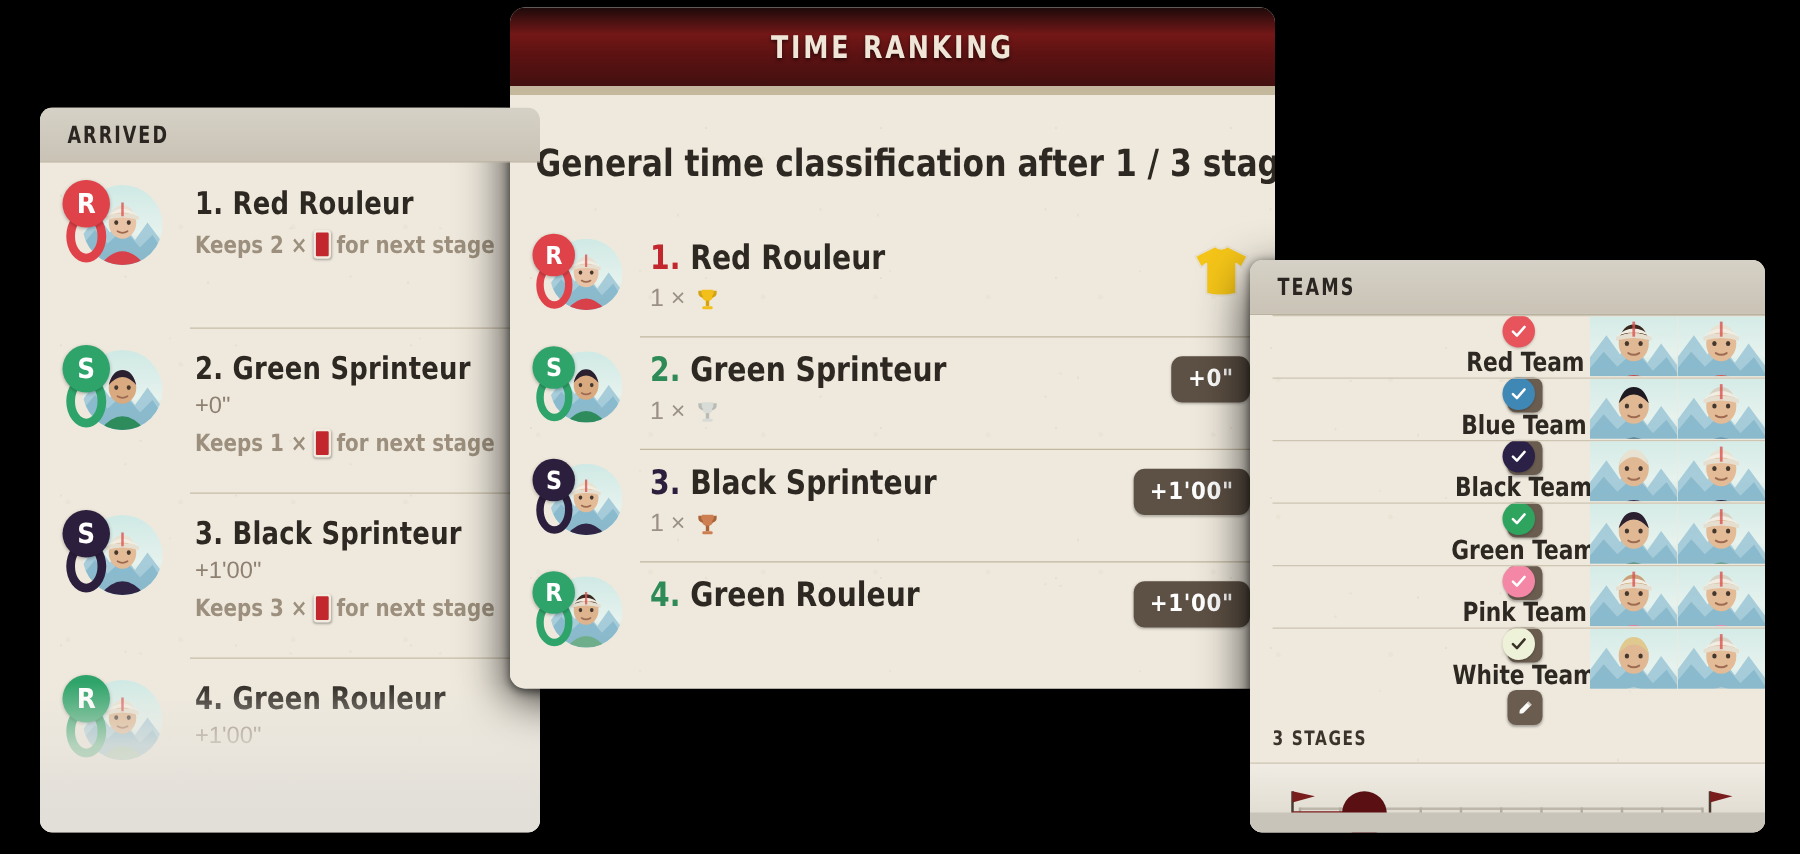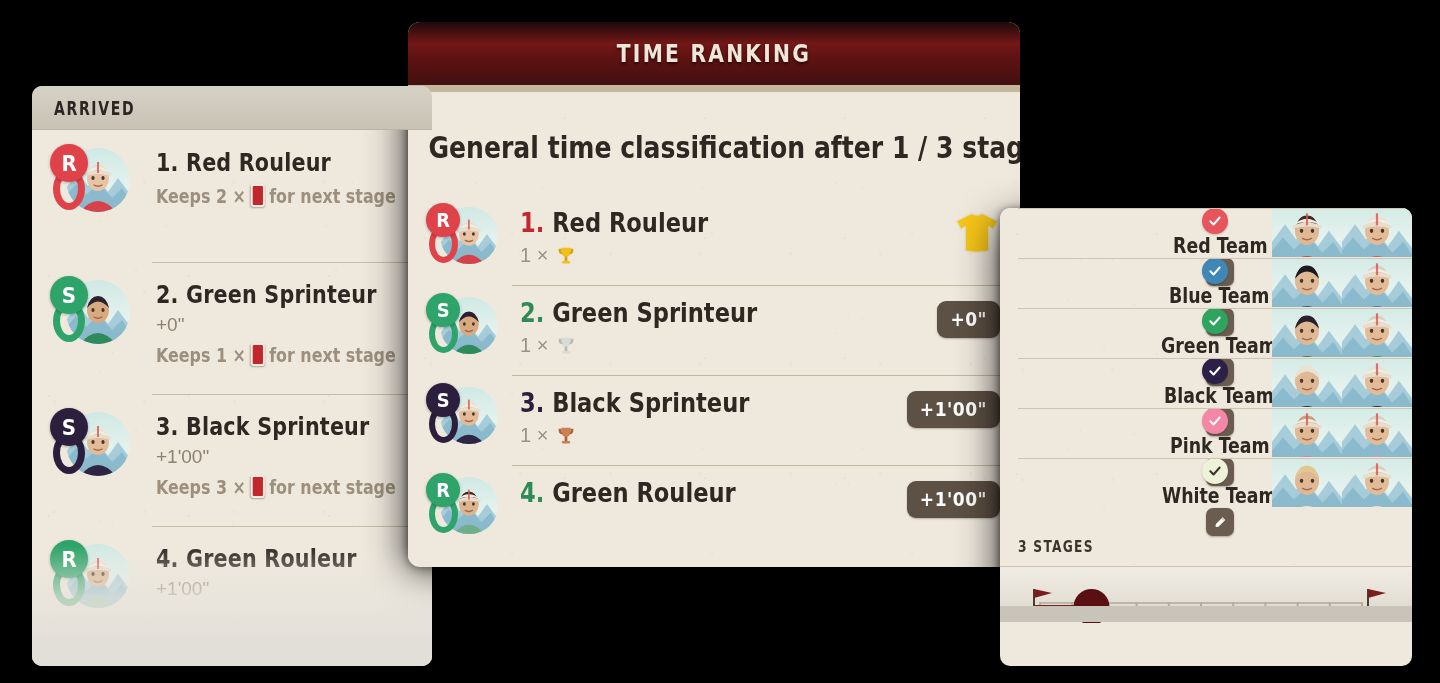--- a/index.html
+++ b/index.html
@@ -89,21 +89,21 @@
     background: #c1272d; border: 2px solid #f2ece0; border-radius: 3px;
     box-shadow: 0 1px 2px rgba(0,0,0,.3);
   }
   .fade-bottom {
     position: absolute; left: 0; right: 0; bottom: 0; height: 120px;
     background: linear-gradient(180deg, rgba(239,233,221,0) 0%, rgba(232,228,220,.72) 42%, rgba(226,223,217,.95) 78%, #e2dfd9 100%);
     pointer-events: none; z-index: 4;
   }
 
   
-  #ranking { left: 408px; top: 22px; width: 612px; height: 545px; border-radius: 12px; }
+  #ranking { left: 408px; top: 6px; width: 612px; height: 545px; border-radius: 12px; }
   .rank-head {
     height: 70px; position: relative;
     background: linear-gradient(180deg, #1d0a0a 0%, #731717 34%, #5e1212 58%, #431010 100%);
     border-bottom: 7px solid #c3b79c;
     display: flex; align-items: center; justify-content: center;
   }
   .rank-head .ttl {
     font-family: "DejaVu Sans Condensed", "Liberation Sans Narrow", "Liberation Sans", sans-serif;
     font-weight: 700; font-size: 25px; letter-spacing: 2.5px;
     color: #efe6d8; text-transform: uppercase;
@@ -583,20 +583,23 @@
     </div>
     <div class="rank-right">
               <span class="gap-badge">+1'00"</span>
             </div>
           </div>
         </div>
     </div>
   </div>
 
   <div class="panel paper" id="teams">
+    <div class="panel-head">
+      <span class="ttl">TEAMS</span>
+    </div>
     <div class="teams-body paper">
       <div id="team-rows">
           <div class="team-row">
     <div class="chk" style="background:#e8545c">
               <svg viewBox="0 0 24 24">
     <path d="M4 12.5 L9.5 18 L20 6" stroke="#ffffff" stroke-width="3.4" fill="none" stroke-linecap="round" stroke-linejoin="round"></path>
               </svg>
             </div>
     <span class="team-name">Red Team</span>
     <div class="edit-btn">
@@ -710,37 +713,98 @@
              <path d="M19 25 q13 -5 26 0 l0 3 q-13 -4 -26 0 Z" fill="#e6dfd0"></path>
              <rect x="31" y="14" width="2" height="11" fill="#d9534f" opacity=".8"></rect>
     <ellipse cx="27" cy="30" rx="1.6" ry="1.9" fill="#43372e"></ellipse>
     <ellipse cx="37" cy="30" rx="1.6" ry="1.9" fill="#43372e"></ellipse>
     <path d="M28 37 q4 2.5 8 0" stroke="#9c6b52" stroke-width="1.4" fill="none" stroke-linecap="round"></path>
   </svg>
               </div>
     </div>
           </div>
           <div class="team-row">
-    <div class="chk" style="background:#2fa45f">
+    <div class="chk" style="background:#2b2045">
               <svg viewBox="0 0 24 24">
     <path d="M4 12.5 L9.5 18 L20 6" stroke="#ffffff" stroke-width="3.4" fill="none" stroke-linecap="round" stroke-linejoin="round"></path>
               </svg>
             </div>
-    <span class="team-name">Green Team</span>
+    <span class="team-name">Black Team</span>
     <div class="edit-btn">
               <svg viewBox="0 0 24 24">
     <path d="M4 18.5 L4.6 14.4 L15.4 3.6 L19.6 7.8 L8.8 18.6 L4.6 19.2 Z" fill="#fbfaf6"></path>
     <path d="M15.4 3.6 L19.6 7.8 L17.8 9.6 L13.6 5.4 Z" fill="#cfcabd"></path>
     <path d="M4.5 18.6 L4.2 19.9 L5.6 19.5 Z" fill="#5a4f43"></path>
   </svg>
             </div>
     <div class="team-thumbs">
       <div class="rider-thumb">
                 <svg class="rider-svg" viewBox="0 0 64 64" preserveAspectRatio="xMidYMid slice">
     <defs>
+      <linearGradient id="sky15" x1="0" y1="0" x2="0" y2="1">
+        <stop offset="0%" stop-color="#cfe9e4"></stop>
+                      <stop offset="60%" stop-color="#e6f2ee"></stop>
+        <stop offset="100%" stop-color="#bcdcd8"></stop>
+      </linearGradient>
+    </defs>
+    <rect width="64" height="64" fill="url(#sky15)"></rect>
+    <path d="M0 40 L12 24 L22 38 L30 28 L42 44 L52 30 L64 46 L64 64 L0 64 Z" fill="#9cc6d6" opacity=".85"></path>
+    <path d="M0 48 L10 36 L20 47 L33 35 L46 50 L56 40 L64 52 L64 64 L0 64 Z" fill="#7fb2c8" opacity=".7"></path>
+    <path d="M14 64 q18 -22 36 0 Z" fill="#3a2f4d"></path>
+    <ellipse cx="32" cy="30" rx="11" ry="13" fill="#e0b894"></ellipse>
+    <path d="M21 28 q11 -13 22 0 q-3 -12 -11 -12 q-8 0 -11 12 Z" fill="#e8e2d2"></path>
+
+    <ellipse cx="27" cy="30" rx="1.6" ry="1.9" fill="#43372e"></ellipse>
+    <ellipse cx="37" cy="30" rx="1.6" ry="1.9" fill="#43372e"></ellipse>
+    <path d="M28 37 q4 2.5 8 0" stroke="#9c6b52" stroke-width="1.4" fill="none" stroke-linecap="round"></path>
+  </svg>
+              </div>
+      <div class="rider-thumb">
+                <svg class="rider-svg" viewBox="0 0 64 64" preserveAspectRatio="xMidYMid slice">
+    <defs>
+      <linearGradient id="sky16" x1="0" y1="0" x2="0" y2="1">
+        <stop offset="0%" stop-color="#cfe9e4"></stop>
+                      <stop offset="60%" stop-color="#e6f2ee"></stop>
+        <stop offset="100%" stop-color="#bcdcd8"></stop>
+      </linearGradient>
+    </defs>
+    <rect width="64" height="64" fill="url(#sky16)"></rect>
+    <path d="M0 40 L12 24 L22 38 L30 28 L42 44 L52 30 L64 46 L64 64 L0 64 Z" fill="#9cc6d6" opacity=".85"></path>
+    <path d="M0 48 L10 36 L20 47 L33 35 L46 50 L56 40 L64 52 L64 64 L0 64 Z" fill="#7fb2c8" opacity=".7"></path>
+    <path d="M14 64 q18 -22 36 0 Z" fill="#2e2640"></path>
+    <ellipse cx="32" cy="30" rx="11" ry="13" fill="#e3bb96"></ellipse>
+    <path d="M21 28 q11 -13 22 0 q-3 -12 -11 -12 q-8 0 -11 12 Z" fill="#e8e2d2"></path>
+    <path d="M19 25 q13 -12 26 0 q-13 -6 -26 0 Z" fill="#f2ede2"></path>
+             <path d="M19 25 q13 -5 26 0 l0 3 q-13 -4 -26 0 Z" fill="#e6dfd0"></path>
+             <rect x="31" y="14" width="2" height="11" fill="#d9534f" opacity=".8"></rect>
+    <ellipse cx="27" cy="30" rx="1.6" ry="1.9" fill="#43372e"></ellipse>
+    <ellipse cx="37" cy="30" rx="1.6" ry="1.9" fill="#43372e"></ellipse>
+    <path d="M28 37 q4 2.5 8 0" stroke="#9c6b52" stroke-width="1.4" fill="none" stroke-linecap="round"></path>
+  </svg>
+              </div>
+    </div>
+          </div>
+          <div class="team-row">
+    <div class="chk" style="background:#2fa45f">
+              <svg viewBox="0 0 24 24">
+    <path d="M4 12.5 L9.5 18 L20 6" stroke="#ffffff" stroke-width="3.4" fill="none" stroke-linecap="round" stroke-linejoin="round"></path>
+              </svg>
+            </div>
+    <span class="team-name">Green Team</span>
+    <div class="edit-btn">
+              <svg viewBox="0 0 24 24">
+    <path d="M4 18.5 L4.6 14.4 L15.4 3.6 L19.6 7.8 L8.8 18.6 L4.6 19.2 Z" fill="#fbfaf6"></path>
+    <path d="M15.4 3.6 L19.6 7.8 L17.8 9.6 L13.6 5.4 Z" fill="#cfcabd"></path>
+    <path d="M4.5 18.6 L4.2 19.9 L5.6 19.5 Z" fill="#5a4f43"></path>
+  </svg>
+            </div>
+    <div class="team-thumbs">
+      <div class="rider-thumb">
+                <svg class="rider-svg" viewBox="0 0 64 64" preserveAspectRatio="xMidYMid slice">
+    <defs>
       <linearGradient id="sky13" x1="0" y1="0" x2="0" y2="1">
         <stop offset="0%" stop-color="#cfe9e4"></stop>
                       <stop offset="60%" stop-color="#e6f2ee"></stop>
         <stop offset="100%" stop-color="#bcdcd8"></stop>
       </linearGradient>
     </defs>
     <rect width="64" height="64" fill="url(#sky13)"></rect>
     <path d="M0 40 L12 24 L22 38 L30 28 L42 44 L52 30 L64 46 L64 64 L0 64 Z" fill="#9cc6d6" opacity=".85"></path>
     <path d="M0 48 L10 36 L20 47 L33 35 L46 50 L56 40 L64 52 L64 64 L0 64 Z" fill="#7fb2c8" opacity=".7"></path>
     <path d="M14 64 q18 -22 36 0 Z" fill="#3f7a53"></path>
@@ -760,81 +824,20 @@
                       <stop offset="60%" stop-color="#e6f2ee"></stop>
         <stop offset="100%" stop-color="#bcdcd8"></stop>
       </linearGradient>
     </defs>
     <rect width="64" height="64" fill="url(#sky14)"></rect>
     <path d="M0 40 L12 24 L22 38 L30 28 L42 44 L52 30 L64 46 L64 64 L0 64 Z" fill="#9cc6d6" opacity=".85"></path>
     <path d="M0 48 L10 36 L20 47 L33 35 L46 50 L56 40 L64 52 L64 64 L0 64 Z" fill="#7fb2c8" opacity=".7"></path>
     <path d="M14 64 q18 -22 36 0 Z" fill="#4f8f62"></path>
     <ellipse cx="32" cy="30" rx="11" ry="13" fill="#e3bb96"></ellipse>
     <path d="M21 28 q11 -13 22 0 q-3 -12 -11 -12 q-8 0 -11 12 Z" fill="#d8d2c4"></path>
-    <path d="M19 25 q13 -12 26 0 q-13 -6 -26 0 Z" fill="#f2ede2"></path>
-             <path d="M19 25 q13 -5 26 0 l0 3 q-13 -4 -26 0 Z" fill="#e6dfd0"></path>
-             <rect x="31" y="14" width="2" height="11" fill="#d9534f" opacity=".8"></rect>
-    <ellipse cx="27" cy="30" rx="1.6" ry="1.9" fill="#43372e"></ellipse>
-    <ellipse cx="37" cy="30" rx="1.6" ry="1.9" fill="#43372e"></ellipse>
-    <path d="M28 37 q4 2.5 8 0" stroke="#9c6b52" stroke-width="1.4" fill="none" stroke-linecap="round"></path>
-  </svg>
-              </div>
-    </div>
-          </div>
-          <div class="team-row">
-    <div class="chk" style="background:#2b2045">
-              <svg viewBox="0 0 24 24">
-    <path d="M4 12.5 L9.5 18 L20 6" stroke="#ffffff" stroke-width="3.4" fill="none" stroke-linecap="round" stroke-linejoin="round"></path>
-              </svg>
-            </div>
-    <span class="team-name">Black Team</span>
-    <div class="edit-btn">
-              <svg viewBox="0 0 24 24">
-    <path d="M4 18.5 L4.6 14.4 L15.4 3.6 L19.6 7.8 L8.8 18.6 L4.6 19.2 Z" fill="#fbfaf6"></path>
-    <path d="M15.4 3.6 L19.6 7.8 L17.8 9.6 L13.6 5.4 Z" fill="#cfcabd"></path>
-    <path d="M4.5 18.6 L4.2 19.9 L5.6 19.5 Z" fill="#5a4f43"></path>
-  </svg>
-            </div>
-    <div class="team-thumbs">
-      <div class="rider-thumb">
-                <svg class="rider-svg" viewBox="0 0 64 64" preserveAspectRatio="xMidYMid slice">
-    <defs>
-      <linearGradient id="sky15" x1="0" y1="0" x2="0" y2="1">
-        <stop offset="0%" stop-color="#cfe9e4"></stop>
-                      <stop offset="60%" stop-color="#e6f2ee"></stop>
-        <stop offset="100%" stop-color="#bcdcd8"></stop>
-      </linearGradient>
-    </defs>
-    <rect width="64" height="64" fill="url(#sky15)"></rect>
-    <path d="M0 40 L12 24 L22 38 L30 28 L42 44 L52 30 L64 46 L64 64 L0 64 Z" fill="#9cc6d6" opacity=".85"></path>
-    <path d="M0 48 L10 36 L20 47 L33 35 L46 50 L56 40 L64 52 L64 64 L0 64 Z" fill="#7fb2c8" opacity=".7"></path>
-    <path d="M14 64 q18 -22 36 0 Z" fill="#3a2f4d"></path>
-    <ellipse cx="32" cy="30" rx="11" ry="13" fill="#e0b894"></ellipse>
-    <path d="M21 28 q11 -13 22 0 q-3 -12 -11 -12 q-8 0 -11 12 Z" fill="#e8e2d2"></path>
-
-    <ellipse cx="27" cy="30" rx="1.6" ry="1.9" fill="#43372e"></ellipse>
-    <ellipse cx="37" cy="30" rx="1.6" ry="1.9" fill="#43372e"></ellipse>
-    <path d="M28 37 q4 2.5 8 0" stroke="#9c6b52" stroke-width="1.4" fill="none" stroke-linecap="round"></path>
-  </svg>
-              </div>
-      <div class="rider-thumb">
-                <svg class="rider-svg" viewBox="0 0 64 64" preserveAspectRatio="xMidYMid slice">
-    <defs>
-      <linearGradient id="sky16" x1="0" y1="0" x2="0" y2="1">
-        <stop offset="0%" stop-color="#cfe9e4"></stop>
-                      <stop offset="60%" stop-color="#e6f2ee"></stop>
-        <stop offset="100%" stop-color="#bcdcd8"></stop>
-      </linearGradient>
-    </defs>
-    <rect width="64" height="64" fill="url(#sky16)"></rect>
-    <path d="M0 40 L12 24 L22 38 L30 28 L42 44 L52 30 L64 46 L64 64 L0 64 Z" fill="#9cc6d6" opacity=".85"></path>
-    <path d="M0 48 L10 36 L20 47 L33 35 L46 50 L56 40 L64 52 L64 64 L0 64 Z" fill="#7fb2c8" opacity=".7"></path>
-    <path d="M14 64 q18 -22 36 0 Z" fill="#2e2640"></path>
-    <ellipse cx="32" cy="30" rx="11" ry="13" fill="#e3bb96"></ellipse>
-    <path d="M21 28 q11 -13 22 0 q-3 -12 -11 -12 q-8 0 -11 12 Z" fill="#e8e2d2"></path>
     <path d="M19 25 q13 -12 26 0 q-13 -6 -26 0 Z" fill="#f2ede2"></path>
              <path d="M19 25 q13 -5 26 0 l0 3 q-13 -4 -26 0 Z" fill="#e6dfd0"></path>
              <rect x="31" y="14" width="2" height="11" fill="#d9534f" opacity=".8"></rect>
     <ellipse cx="27" cy="30" rx="1.6" ry="1.9" fill="#43372e"></ellipse>
     <ellipse cx="37" cy="30" rx="1.6" ry="1.9" fill="#43372e"></ellipse>
     <path d="M28 37 q4 2.5 8 0" stroke="#9c6b52" stroke-width="1.4" fill="none" stroke-linecap="round"></path>
   </svg>
               </div>
     </div>
           </div>

